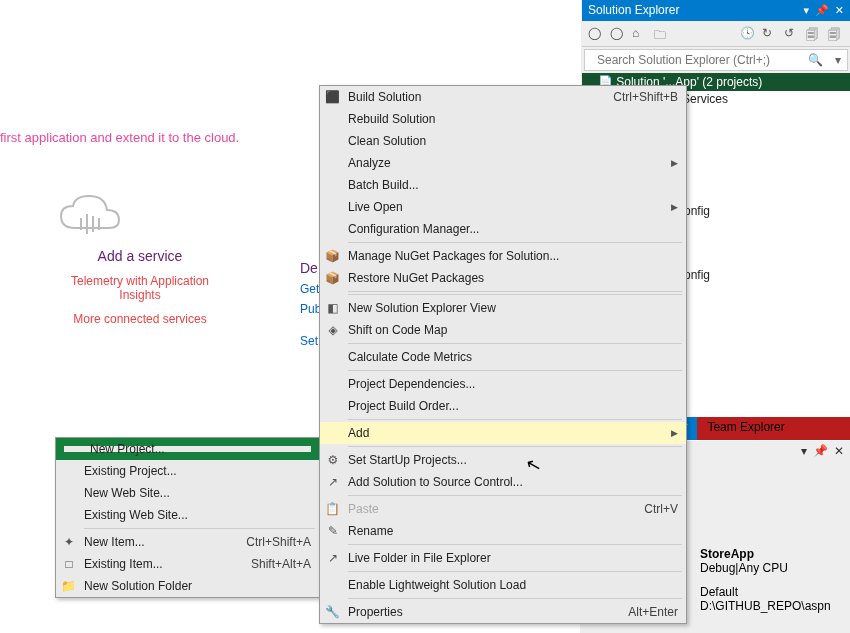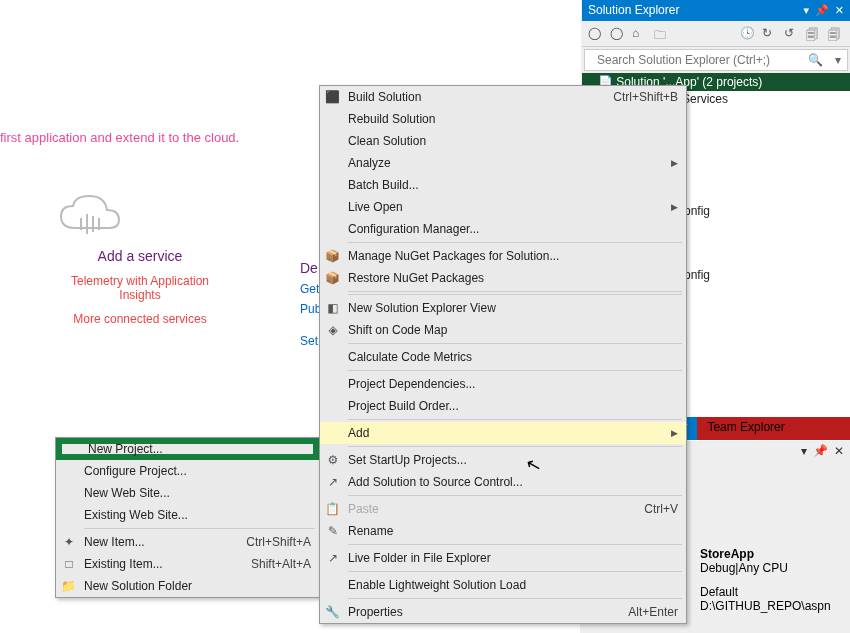--- a/index.html
+++ b/index.html
@@ -33,21 +33,21 @@
   .panel-tab.active { background: #007acc; color: #fff; }
 
   
   .props { position: absolute; right: 0; top: 441px; width: 270px; height: 192px; background: #eee; }
   .props-header { background: #eee; color: #333; height: 21px; line-height: 21px; padding: 0 6px; display: flex; justify-content: space-between; }
   .props-name { position: absolute; left: 6px; top: 23px; right: 6px; }
 
   
   .submenu { position: absolute; left: 55px; top: 437px; width: 265px; background: #eaeaea; border: 1px solid #999; box-shadow: 2px 2px 4px rgba(0,0,0,0.25); }
   .menu-item { height: 22px; display: flex; align-items: center; padding: 0 8px 0 28px; position: relative; color: #222; }
-  .menu-item.highlight { border: 6px solid #15803d; height: 22px; box-sizing: border-box; padding-left: 26px; }
+  .menu-item.highlight { border: 8px solid #15803d; height: 22px; box-sizing: border-box; padding-left: 26px; }
   .menu-item .shortcut { margin-left: auto; color: #404040; text-align: right; }
   .menu-item .ic { position: absolute; left: 5px; width: 16px; text-align: center; color: #555; }
   .sep { height: 1px; background: #ccc; margin: 2px 4px 2px 28px; }
 
   
   .mainmenu { position: absolute; left: 319px; top: 85px; width: 368px; background: #eaeaea; border: 1px solid #999; box-shadow: 2px 2px 4px rgba(0,0,0,0.25); z-index: 10; }
   .mainmenu .menu-item.hover { background: #fef9c3; }
   .mainmenu .menu-item.disabled { color: #aaa; }
   .mainmenu .menu-item .arrow { margin-left: auto; font-size: 9px; color: #555; }
 
@@ -250,21 +250,21 @@
       <span>Properties</span>
       <span class="shortcut">Alt+Enter</span>
     </div>
   </div>
 
 <div class="submenu" id="submenu">
     <div class="menu-item highlight">
       <span>New Project...</span>
     </div>
     <div class="menu-item">
-      <span>Configure Project...</span>
+      <span>Existing Project...</span>
     </div>
     <div class="menu-item">
       <span>New Web Site...</span>
     </div>
     <div class="menu-item">
       <span>Existing Web Site...</span>
     </div>
     <div class="sep"></div>
     <div class="menu-item">
       <span class="ic">✦</span>

